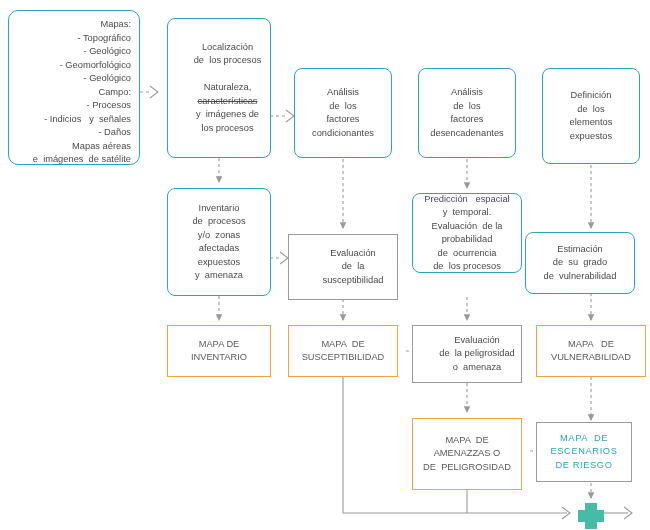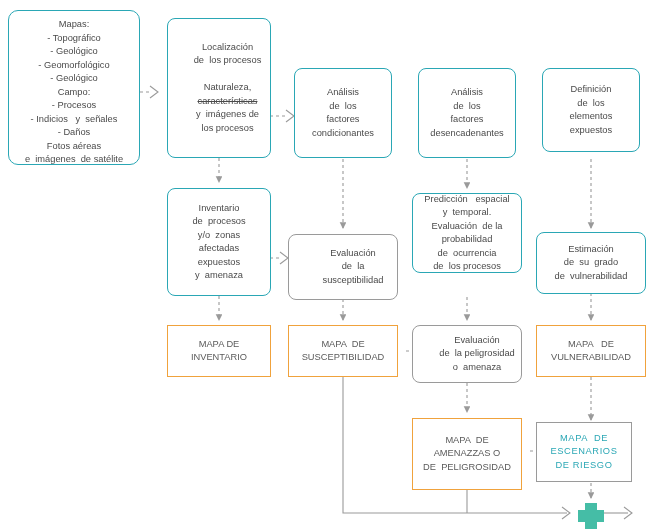--- a/index.html
+++ b/index.html
@@ -33,26 +33,26 @@
     text-align: center;
     color: #4a4a4a;
     font-size: 9.3px;
     line-height: 13.5px;
     padding: 3px 4px;
     z-index: 3;
   }
   .node .ln { display: block; white-space: pre; }
   .node.teal { border-color: #2aa7b5; }
   .node.orange { border-color: #f0a23c; border-radius: 0; }
-  .node.gray { border-color: #9a9a9a; border-radius: 8px; padding-left: 24px; }
+  .node.gray { border-color: #9a9a9a; border-radius: 0; padding-left: 24px; }
   .node.dashed-gray { border-color: #9a9a9a; border-radius: 0; }
   .node.orange .ln { color: #5a5a5a; }
   .node.riesgo .ln { color: #2aa7b5; letter-spacing: 0.6px; }
   .node.legend {
-    align-items: center;
+    align-items: flex-end;
     justify-content: flex-start;
     text-align: left;
     padding: 7px 8px;
     border-radius: 10px;
   }
   .node.legend .ln { display: block; }
   .strike { text-decoration: line-through; }
   svg { position: absolute; left: 0; top: 0; overflow: visible; }
 </style>
 </head>
@@ -150,21 +150,21 @@
   <div class="node legend teal" style="left:8px; top:10px; width:132px; height:155px;">
     <span class="ln">Mapas:</span>
     <span class="ln">- Topográfico</span>
     <span class="ln">- Geológico</span>
     <span class="ln">- Geomorfológico</span>
     <span class="ln">- Geológico</span>
     <span class="ln">Campo:</span>
     <span class="ln">- Procesos</span>
     <span class="ln">- Indicios   y  señales</span>
     <span class="ln">- Daños</span>
-    <span class="ln">Fotos aéreas</span>
+    <span class="ln">Mapas aéreas</span>
     <span class="ln">e  imágenes  de satélite</span>
   </div>
 
   <div class="node teal" style="left:167px; top:18px; width:104px; height:140px;padding-left:21px;">
     <span class="ln">Localización</span>
     <span class="ln">de  los procesos</span>
     <span class="ln">&nbsp;</span>
     <span class="ln">Naturaleza,</span>
     <span class="ln strike">características</span>
     <span class="ln">y  imágenes de</span>
@@ -178,21 +178,21 @@
     <span class="ln">condicionantes</span>
   </div>
 
   <div class="node teal" style="left:418px; top:68px; width:98px; height:90px;">
     <span class="ln">Análisis</span>
     <span class="ln">de  los</span>
     <span class="ln">factores</span>
     <span class="ln">desencadenantes</span>
   </div>
 
-  <div class="node teal" style="left:542px; top:68px; width:98px; height:84px;">
+  <div class="node teal" style="left:542px; top:68px; width:98px; height:96px;">
     <span class="ln">Definición</span>
     <span class="ln">de  los</span>
     <span class="ln">elementos</span>
     <span class="ln">expuestos</span>
   </div>
 
   <div class="node teal" style="left:167px; top:188px; width:104px; height:108px;">
     <span class="ln">Inventario</span>
     <span class="ln">de  procesos</span>
     <span class="ln">y/o  zonas</span>
@@ -209,21 +209,21 @@
 
   <div class="node teal" style="left:412px; top:193px; width:110px; height:80px;">
     <span class="ln">Predicción   espacial</span>
     <span class="ln">y  temporal.</span>
     <span class="ln">Evaluación  de la</span>
     <span class="ln">probabilidad</span>
     <span class="ln">de  ocurrencia</span>
     <span class="ln">de  los procesos</span>
   </div>
 
-  <div class="node teal" style="left:536px; top:232px; width:110px; height:62px;">
+  <div class="node teal" style="left:525px; top:232px; width:110px; height:62px;">
     <span class="ln">Estimación</span>
     <span class="ln">de  su  grado</span>
     <span class="ln">de  vulnerabilidad</span>
   </div>
 
   <div class="node orange" style="left:167px; top:325px; width:104px; height:52px;">
     <span class="ln">MAPA DE</span>
     <span class="ln">INVENTARIO</span>
   </div>
 

